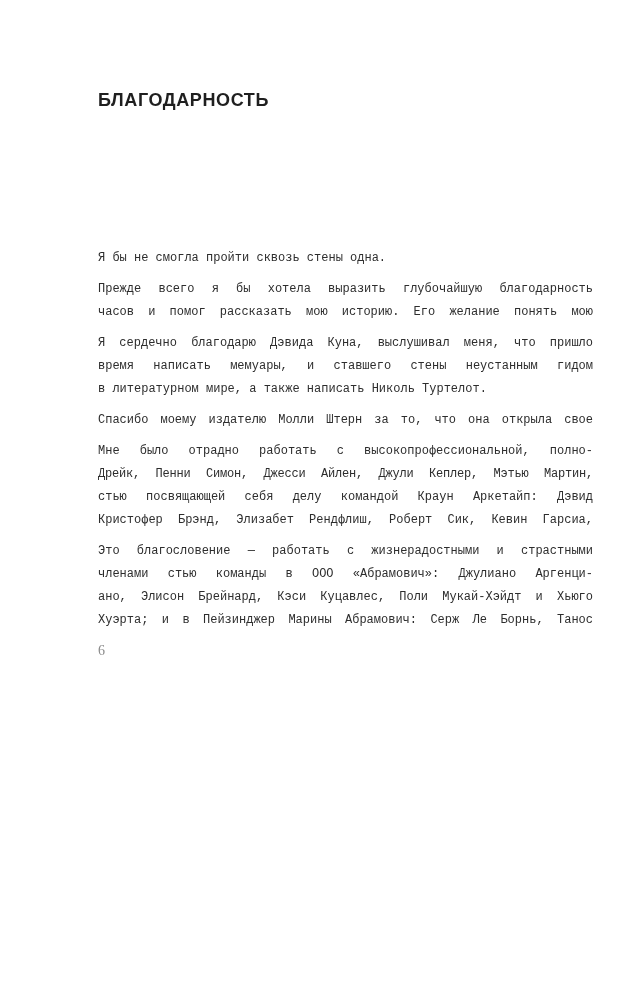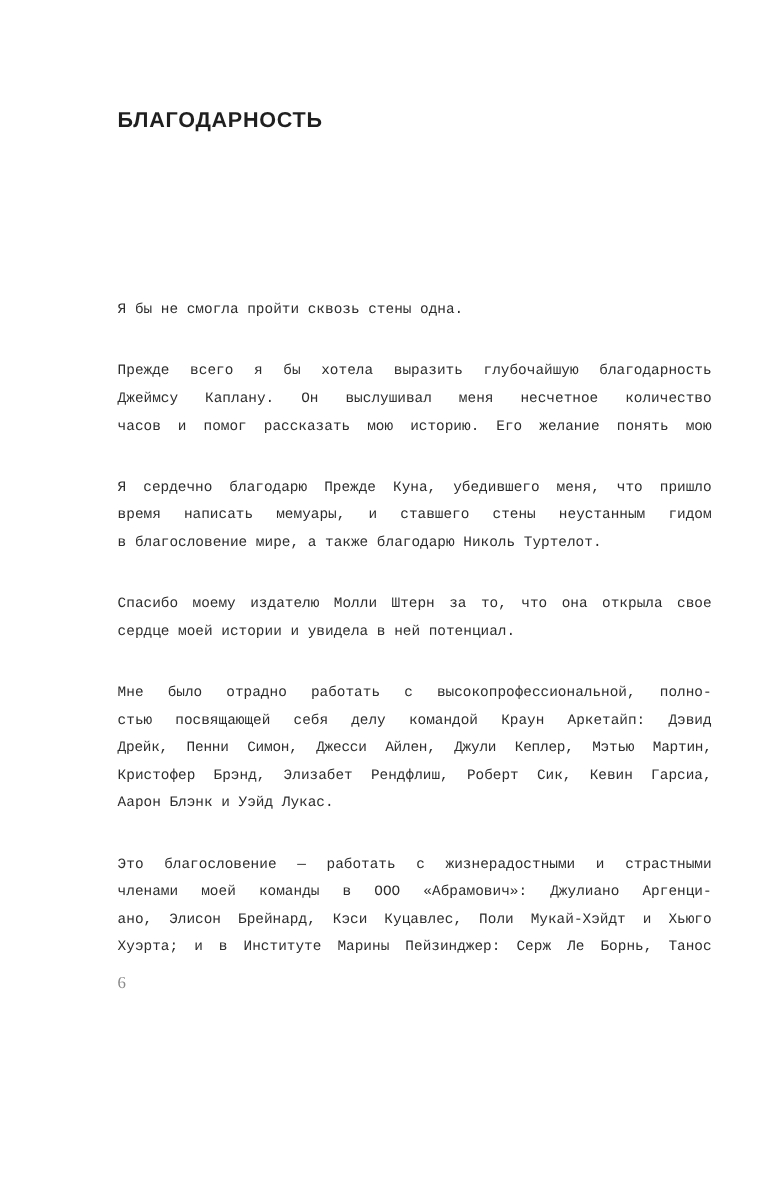--- a/index.html
+++ b/index.html
@@ -29,21 +29,21 @@
   }
   .paragraphs {
     margin-top: 137px;
     width: 495px;
     font-family: Liberation Mono, monospace;
     font-size: 12px;
     line-height: 23px;
     color: var(--body-color, #2d2d2d);
   }
   .paragraph + .paragraph {
-    margin-top: 28px;
+    margin-top: 8px;
   }
   .line {
     display: block;
     width: 495px;
     text-align: justify;
     text-align-last: justify;
     white-space: normal;
   }
   .line.last {
     text-align-last: left;
@@ -61,41 +61,38 @@
 
 <div class="book-page">
   <h1 class="chapter-title">БЛАГОДАРНОСТЬ</h1>
 
   <div class="paragraphs">
       <div class="paragraph">
         <div class="line last">Я бы не смогла пройти сквозь стены одна.</div>
       </div>
       <div class="paragraph">
         <div class="line">Прежде всего я бы хотела выразить глубочайшую благодарность</div>
-        <div class="line">Джеймсу Каплану. Он выслушивал меня несчетное количество</div>
         <div class="line">часов и помог рассказать мою историю. Его желание понять мою</div>
       </div>
       <div class="paragraph">
-        <div class="line">Я сердечно благодарю Прежде Куна, убедившего меня, что пришло</div>
+        <div class="line">Я сердечно благодарю Дэвида Куна, выслушивал меня, что пришло</div>
         <div class="line">время написать мемуары, и ставшего стены неустанным гидом</div>
-        <div class="line last">в благословение мире, а также благодарю Николь Туртелот.</div>
+        <div class="line last">в литературном мире, а также написать Николь Туртелот.</div>
       </div>
       <div class="paragraph">
         <div class="line">Спасибо моему издателю Молли Штерн за то, что она открыла свое</div>
-        <div class="line last">сердце моей истории и увидела в ней потенциал.</div>
       </div>
       <div class="paragraph">
         <div class="line">Мне было отрадно работать с высокопрофессиональной, полно-</div>
+        <div class="line" style="letter-spacing: -0.2px;">Дрейк, Пенни Симон, Джесси Айлен, Джули Кеплер, Мэтью Мартин,</div>
         <div class="line">стью посвящающей себя делу командой Краун Аркетайп: Дэвид</div>
-        <div class="line" style="letter-spacing: -0.2px;">Дрейк, Пенни Симон, Джесси Айлен, Джули Кеплер, Мэтью Мартин,</div>
         <div class="line">Кристофер Брэнд, Элизабет Рендфлиш, Роберт Сик, Кевин Гарсиа,</div>
-        <div class="line last">Аарон Блэнк и Уэйд Лукас.</div>
       </div>
       <div class="paragraph">
         <div class="line">Это благословение — работать с жизнерадостными и страстными</div>
-        <div class="line">членами моей команды в ООО «Абрамович»: Джулиано Аргенци-</div>
+        <div class="line">членами стью команды в ООО «Абрамович»: Джулиано Аргенци-</div>
         <div class="line">ано, Элисон Брейнард, Кэси Куцавлес, Поли Мукай-Хэйдт и Хьюго</div>
-        <div class="line">Хуэрта; и в Институте Марины Пейзинджер: Серж Ле Борнь, Танос</div>
+        <div class="line">Хуэрта; и в Пейзинджер Марины Абрамович: Серж Ле Борнь, Танос</div>
       </div>
     </div>
 
   <div class="page-number">6</div>
 </div>
 
 </body></html>

